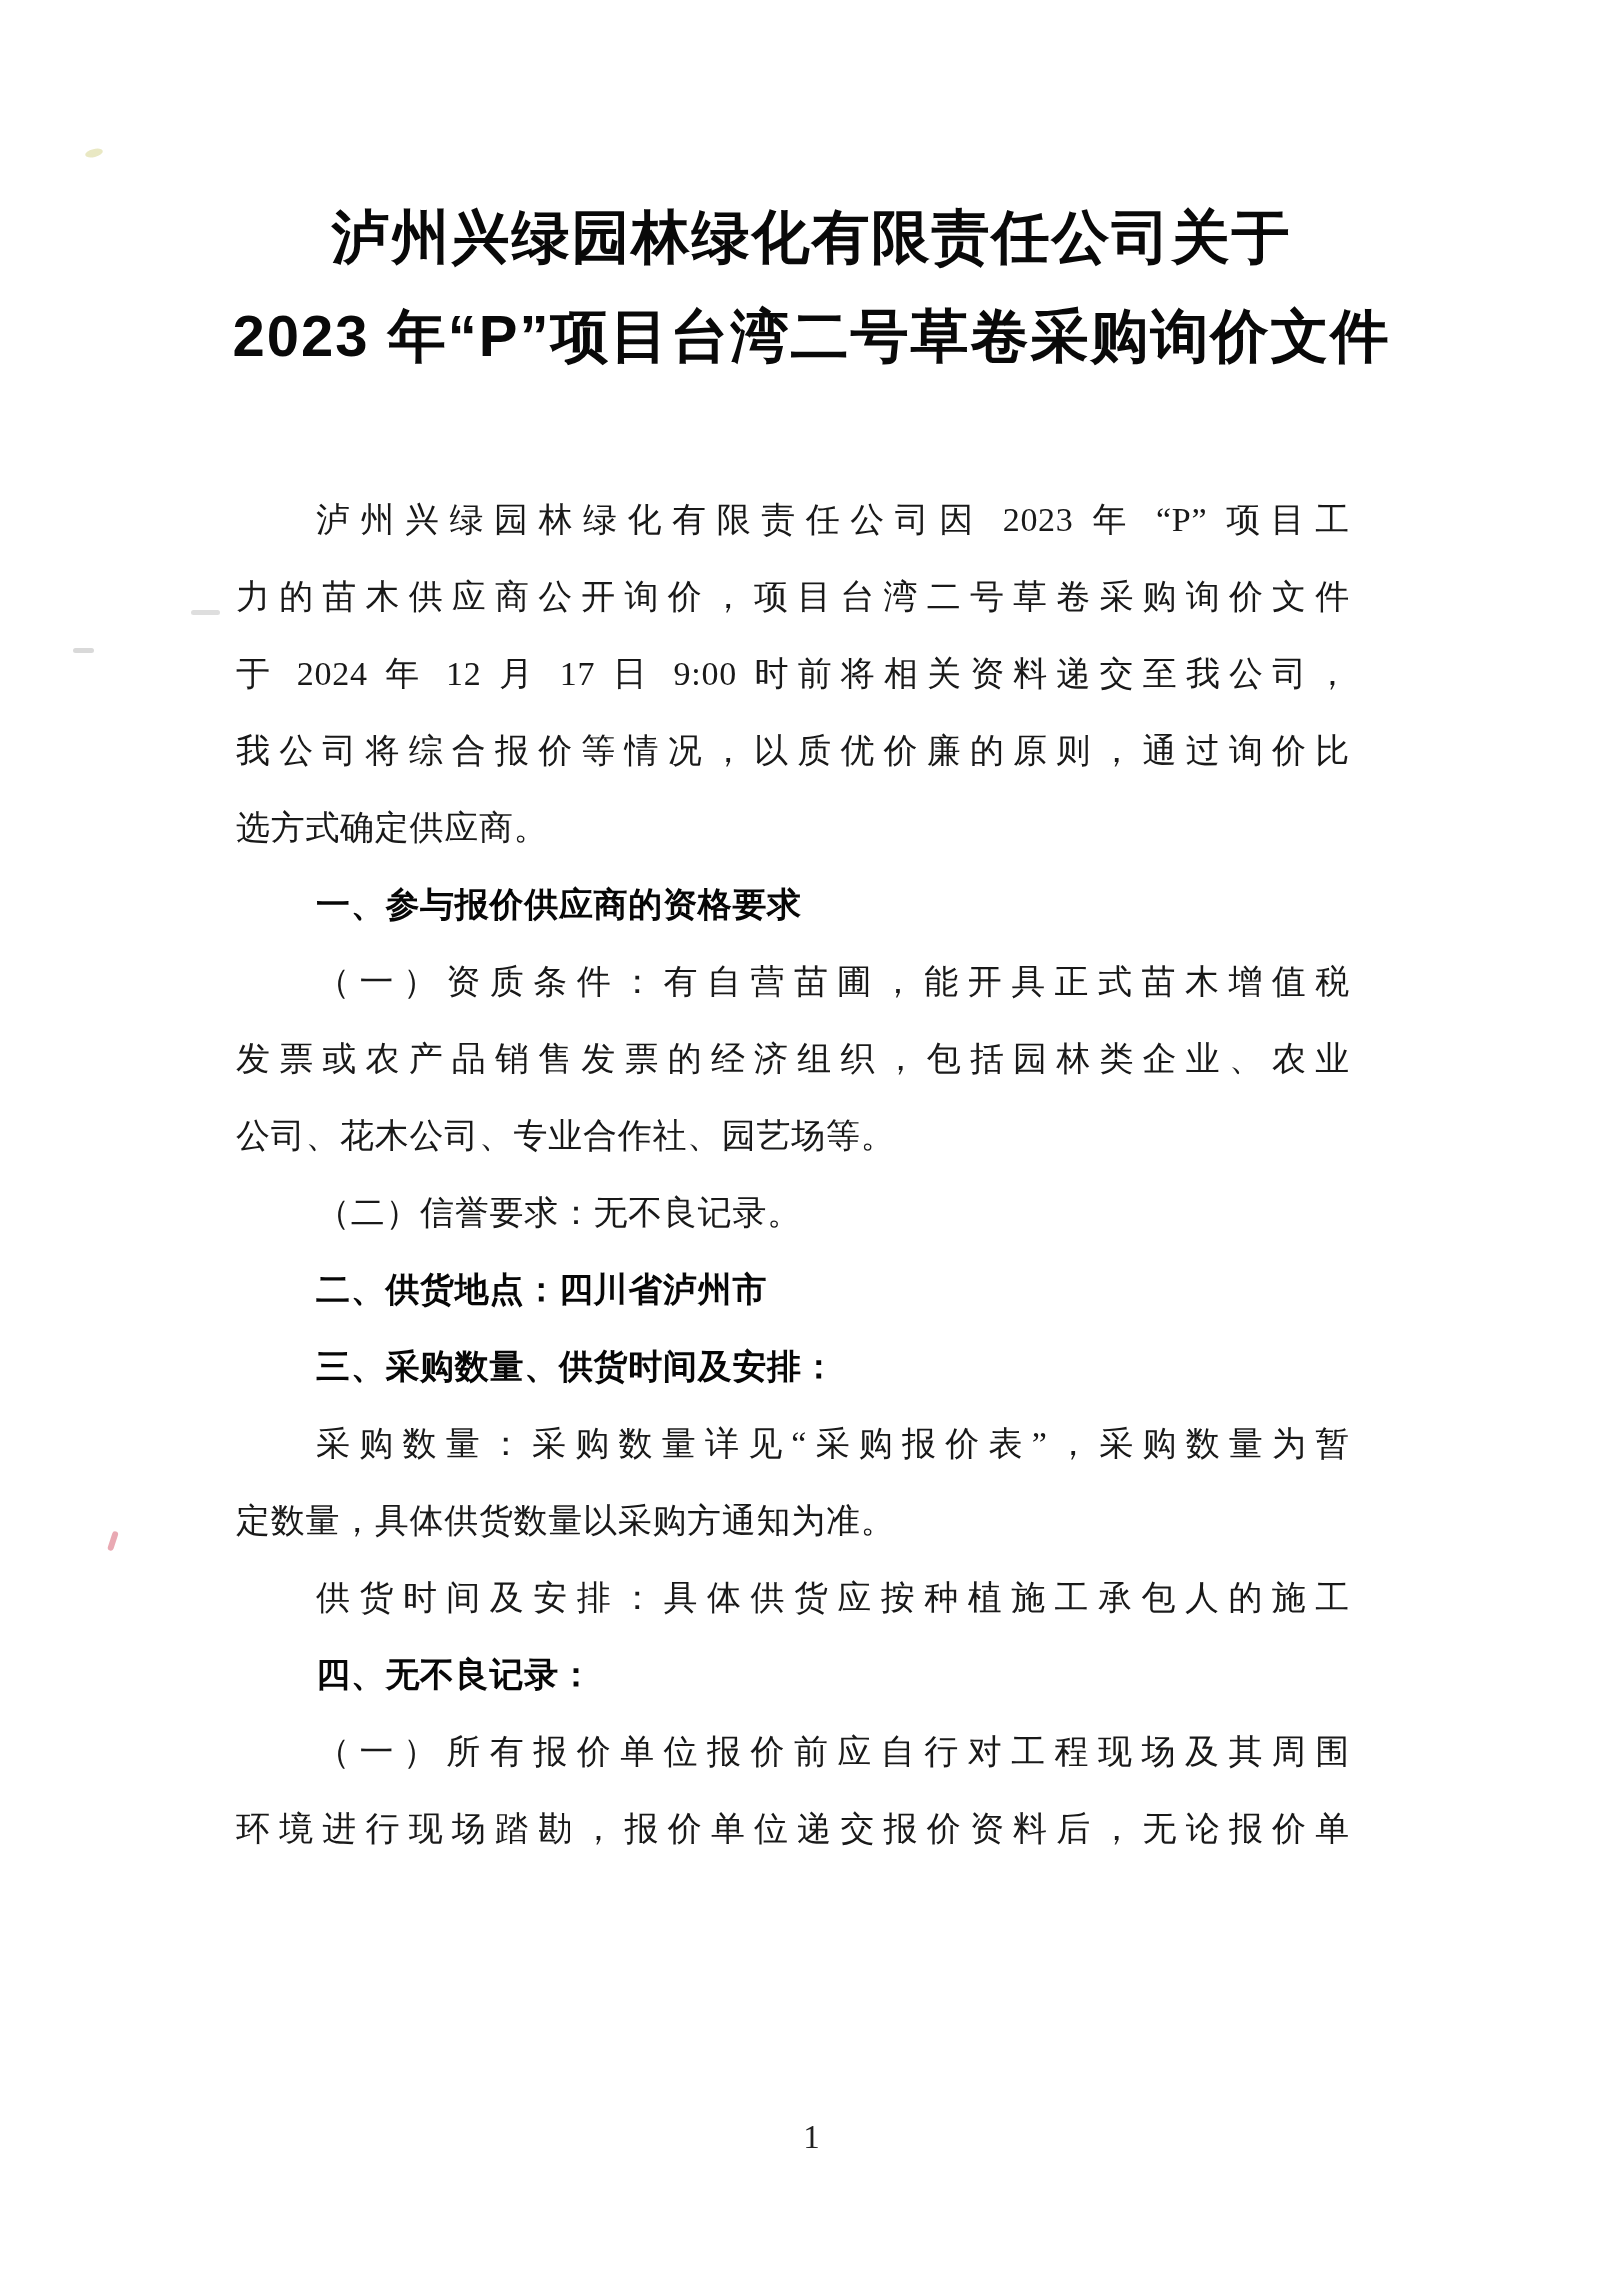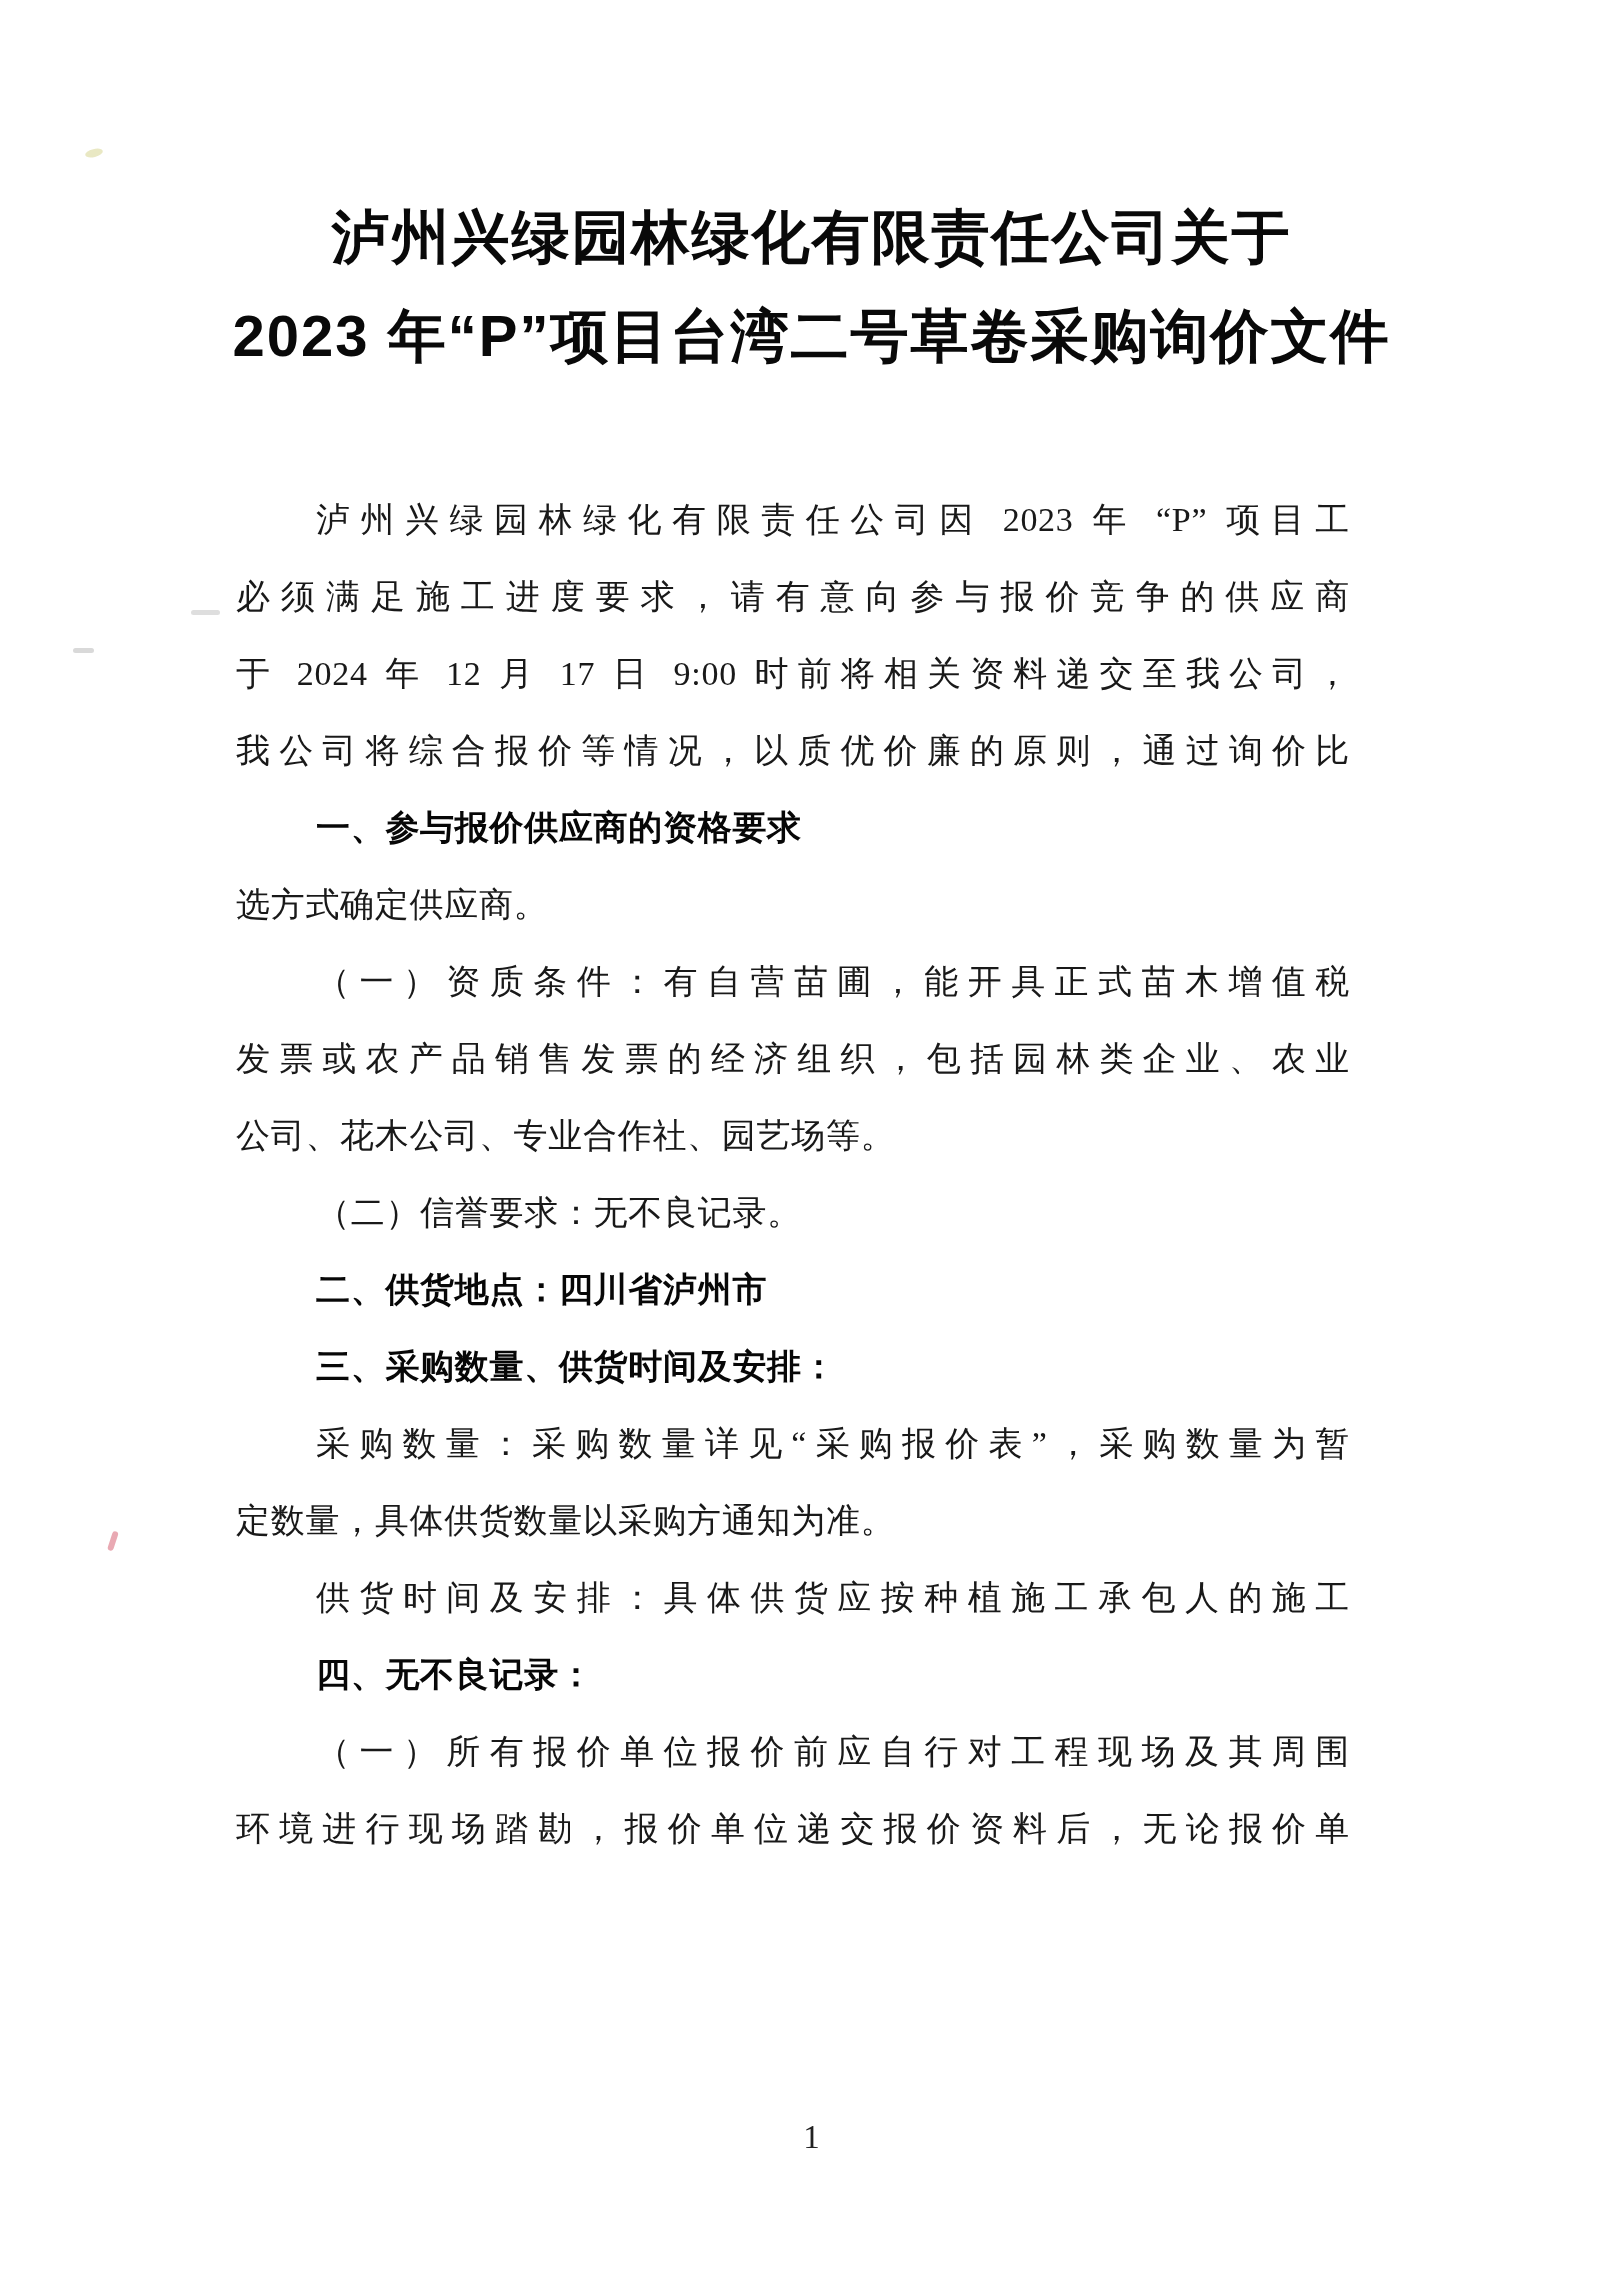--- a/index.html
+++ b/index.html
@@ -114,25 +114,25 @@
   <div class="speck speck-pink"></div>
 
   <div class="doc-title">
     <div>泸州兴绿园林绿化有限责任公司关于</div>
     <div>2023 年“P”项目台湾二号草卷采购询价文件</div>
   </div>
 
   <div class="body-text">
 
   <div class="line indent fill">泸州兴绿园林绿化有限责任公司因 2023 年 “P” 项目工</div>
-      <div class="line fill">必须满足施工进度要求，请有意向参与报价竞争的供应商</div>
+      <div class="line fill">力的苗木供应商公开询价，项目台湾二号草卷采购询价文件</div>
       <div class="line fill">于 2024 年 12 月 17 日 9:00 时前将相关资料递交至我公司，</div>
       <div class="line fill">我公司将综合报价等情况，以质优价廉的原则，通过询价比</div>
+      <div class="line">选方式确定供应商。</div>
       <div class="line heading indent">一、参与报价供应商的资格要求</div>
-      <div class="line">选方式确定供应商。</div>
       <div class="line indent fill">（一）资质条件：有自营苗圃，能开具正式苗木增值税</div>
       <div class="line fill">发票或农产品销售发票的经济组织，包括园林类企业、农业</div>
       <div class="line">公司、花木公司、专业合作社、园艺场等。</div>
       <div class="line indent">（二）信誉要求：无不良记录。</div>
       <div class="line heading indent">二、供货地点：四川省泸州市</div>
       <div class="line heading indent">三、采购数量、供货时间及安排：</div>
       <div class="line indent fill">采购数量：采购数量详见“采购报价表”，采购数量为暂</div>
       <div class="line">定数量，具体供货数量以采购方通知为准。</div>
       <div class="line indent fill">供货时间及安排：具体供货应按种植施工承包人的施工</div>
       <div class="line heading indent">四、无不良记录：</div>

